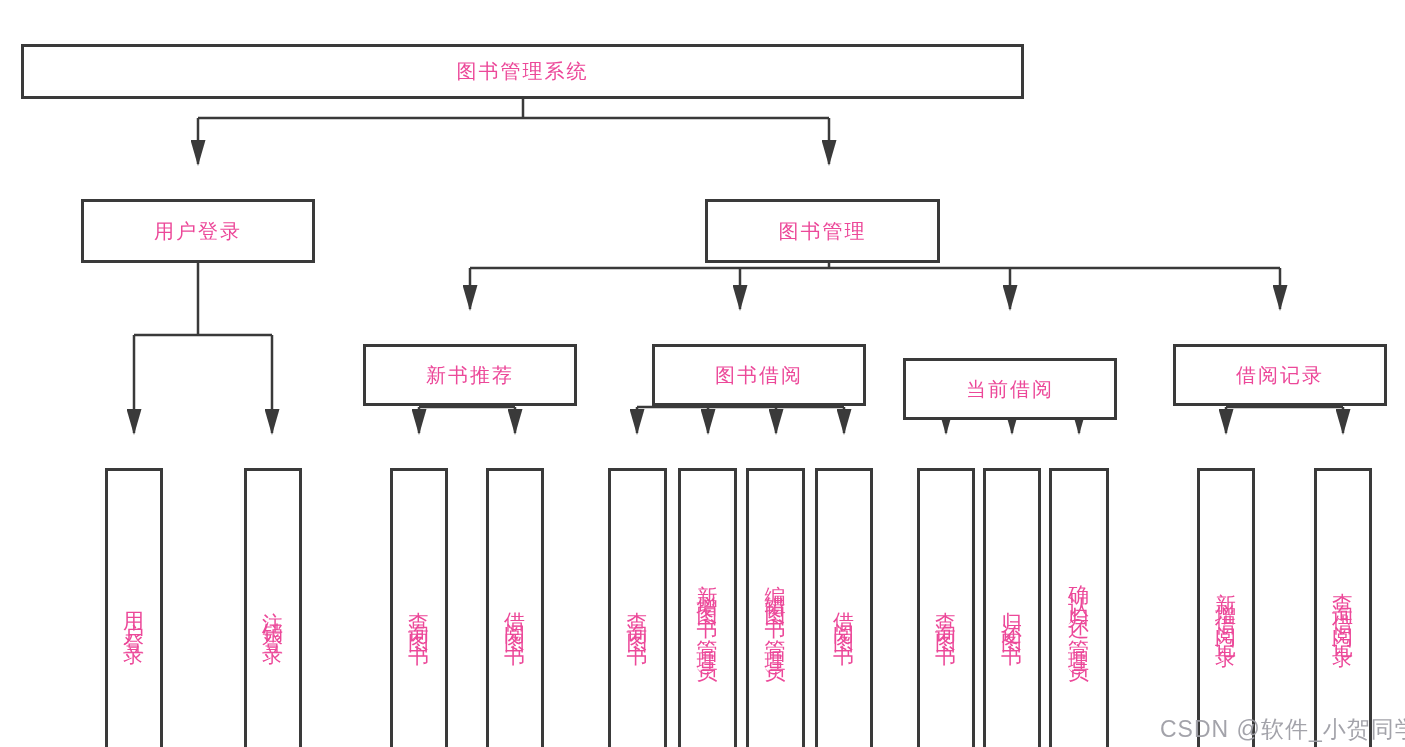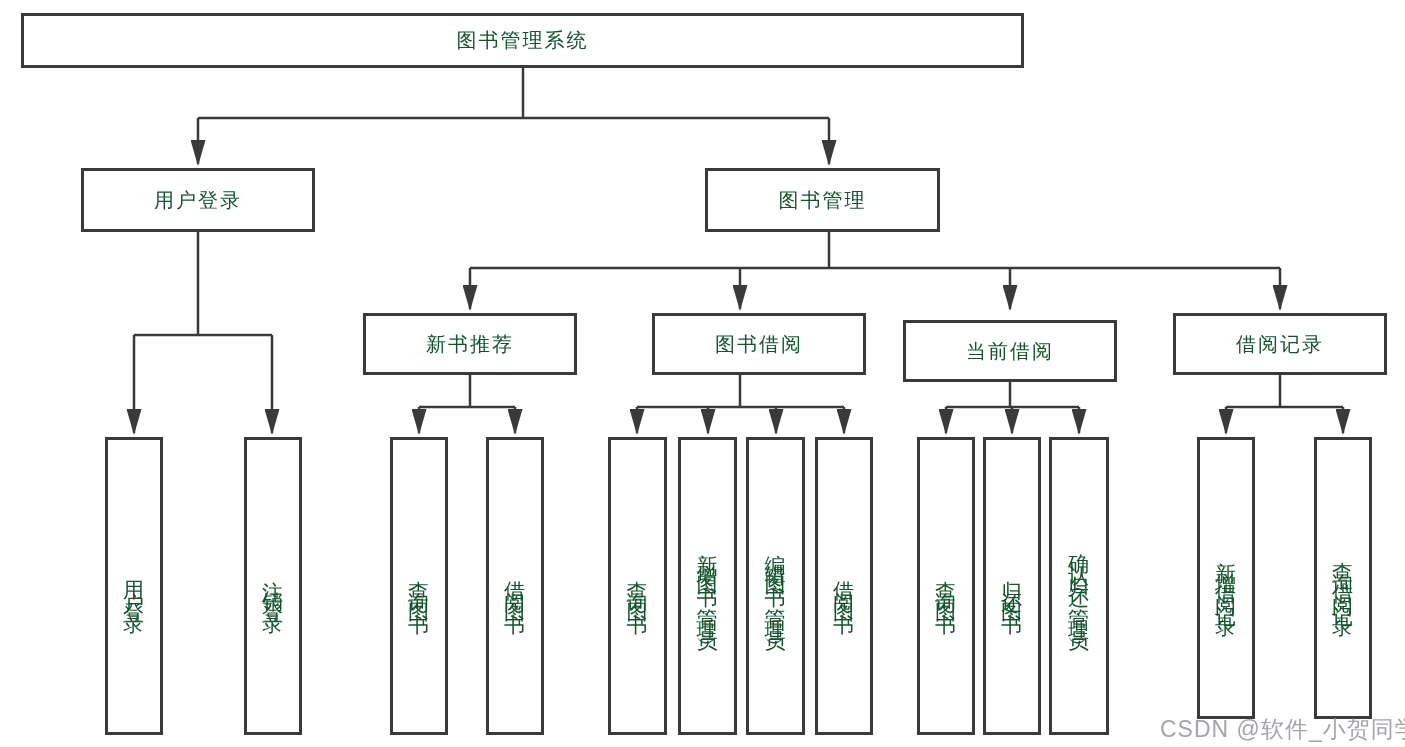--- a/index.html
+++ b/index.html
@@ -21,22 +21,23 @@
     width: 1405px; height: 747px;
   }
   .box {
     position: absolute;
     box-sizing: border-box;
     border: 3px solid #3a3a3a;
     background: #ffffff;
     display: flex;
     align-items: center;
     justify-content: center;
-    color: #14532d;
+    color: #ec4899;
     z-index: 2;
+    margin-top: 31px;
   }
   .box.h .lbl {
     font-size: 20px;
     letter-spacing: 2px;
     white-space: nowrap;
   }
   .box.v .lbl {
     writing-mode: vertical-rl;
     text-orientation: mixed;
     font-size: 21px;
@@ -119,21 +120,21 @@
   <div class="box h" style="left:705px;top:168px;width:235px;height:64px">
     <span class="lbl">图书管理</span>
   </div>
 
   <div class="box h" style="left:363px;top:313px;width:214px;height:62px">
     <span class="lbl">新书推荐</span>
   </div>
   <div class="box h" style="left:652px;top:313px;width:214px;height:62px">
     <span class="lbl">图书借阅</span>
   </div>
-  <div class="box h" style="left:903px;top:320px;width:214px;height:62px">
+  <div class="box h" style="left:903px;top:327px;width:214px;height:62px">
     <span class="lbl">当前借阅</span>
   </div>
   <div class="box h" style="left:1173px;top:313px;width:214px;height:62px">
     <span class="lbl">借阅记录</span>
   </div>
 
   <div class="box v" style="left:105px;top:437px;width:58px;height:298px">
     <span class="lbl">用户登录</span>
   </div>
   <div class="box v" style="left:244px;top:437px;width:58px;height:298px">

